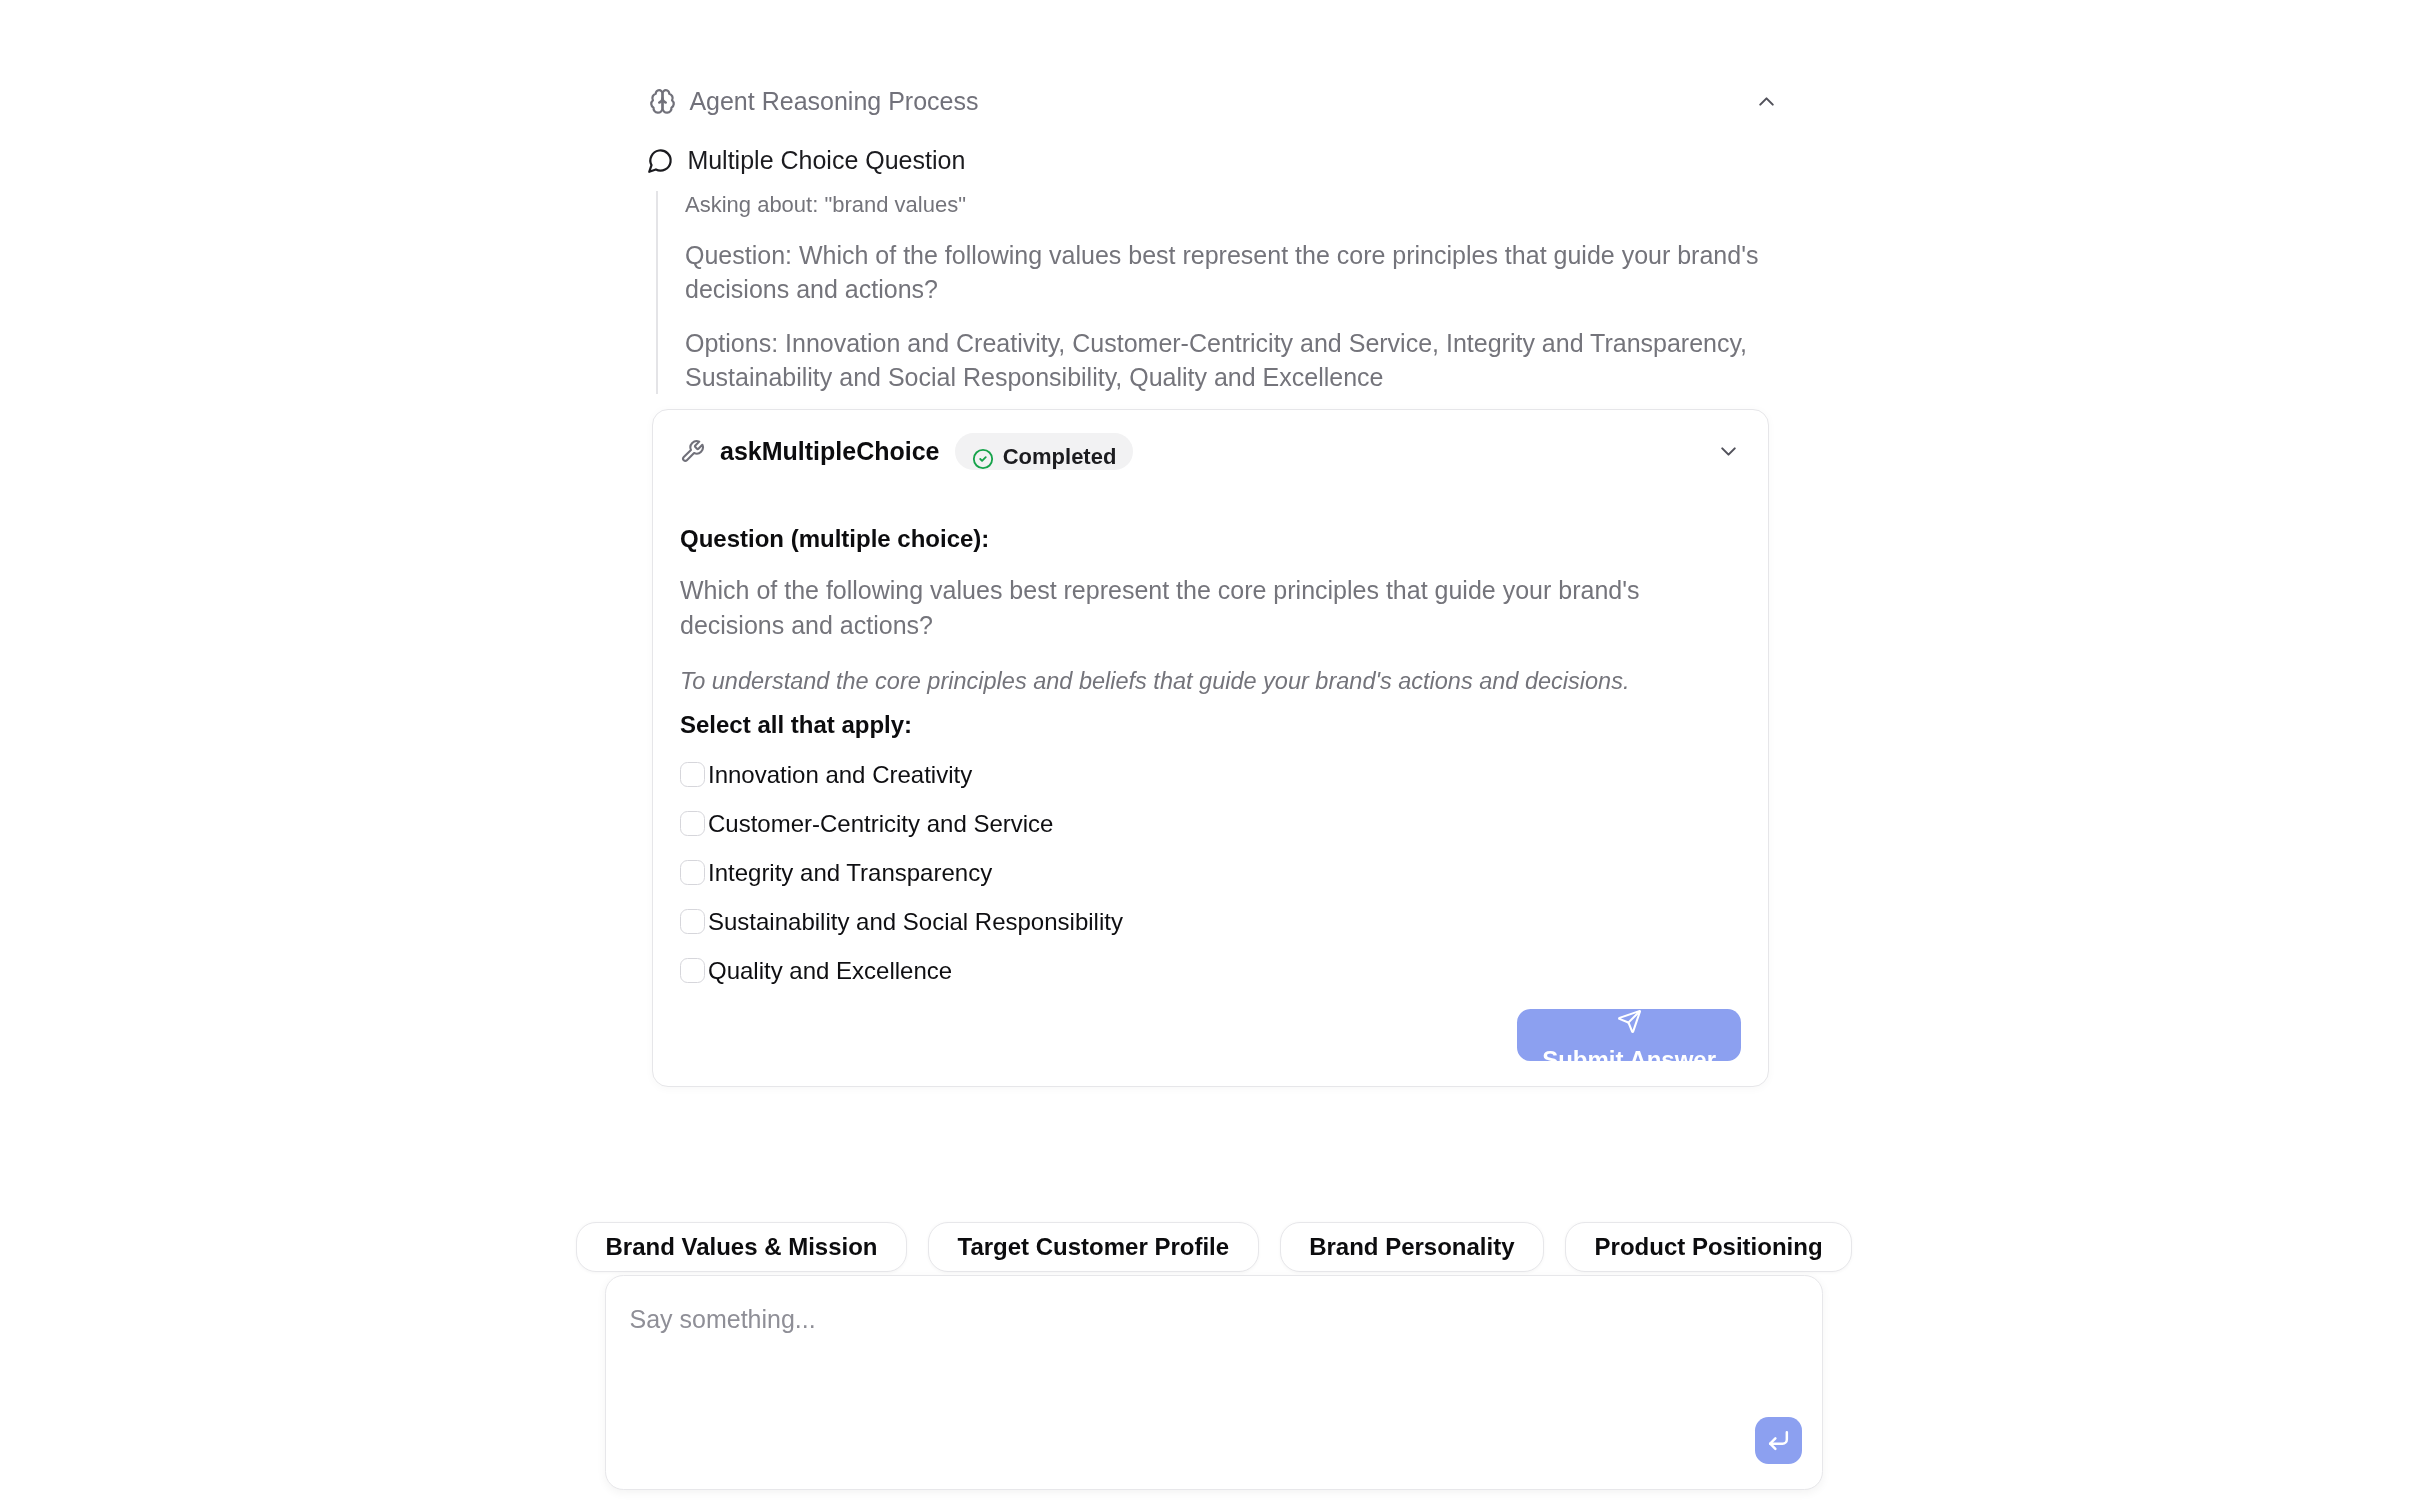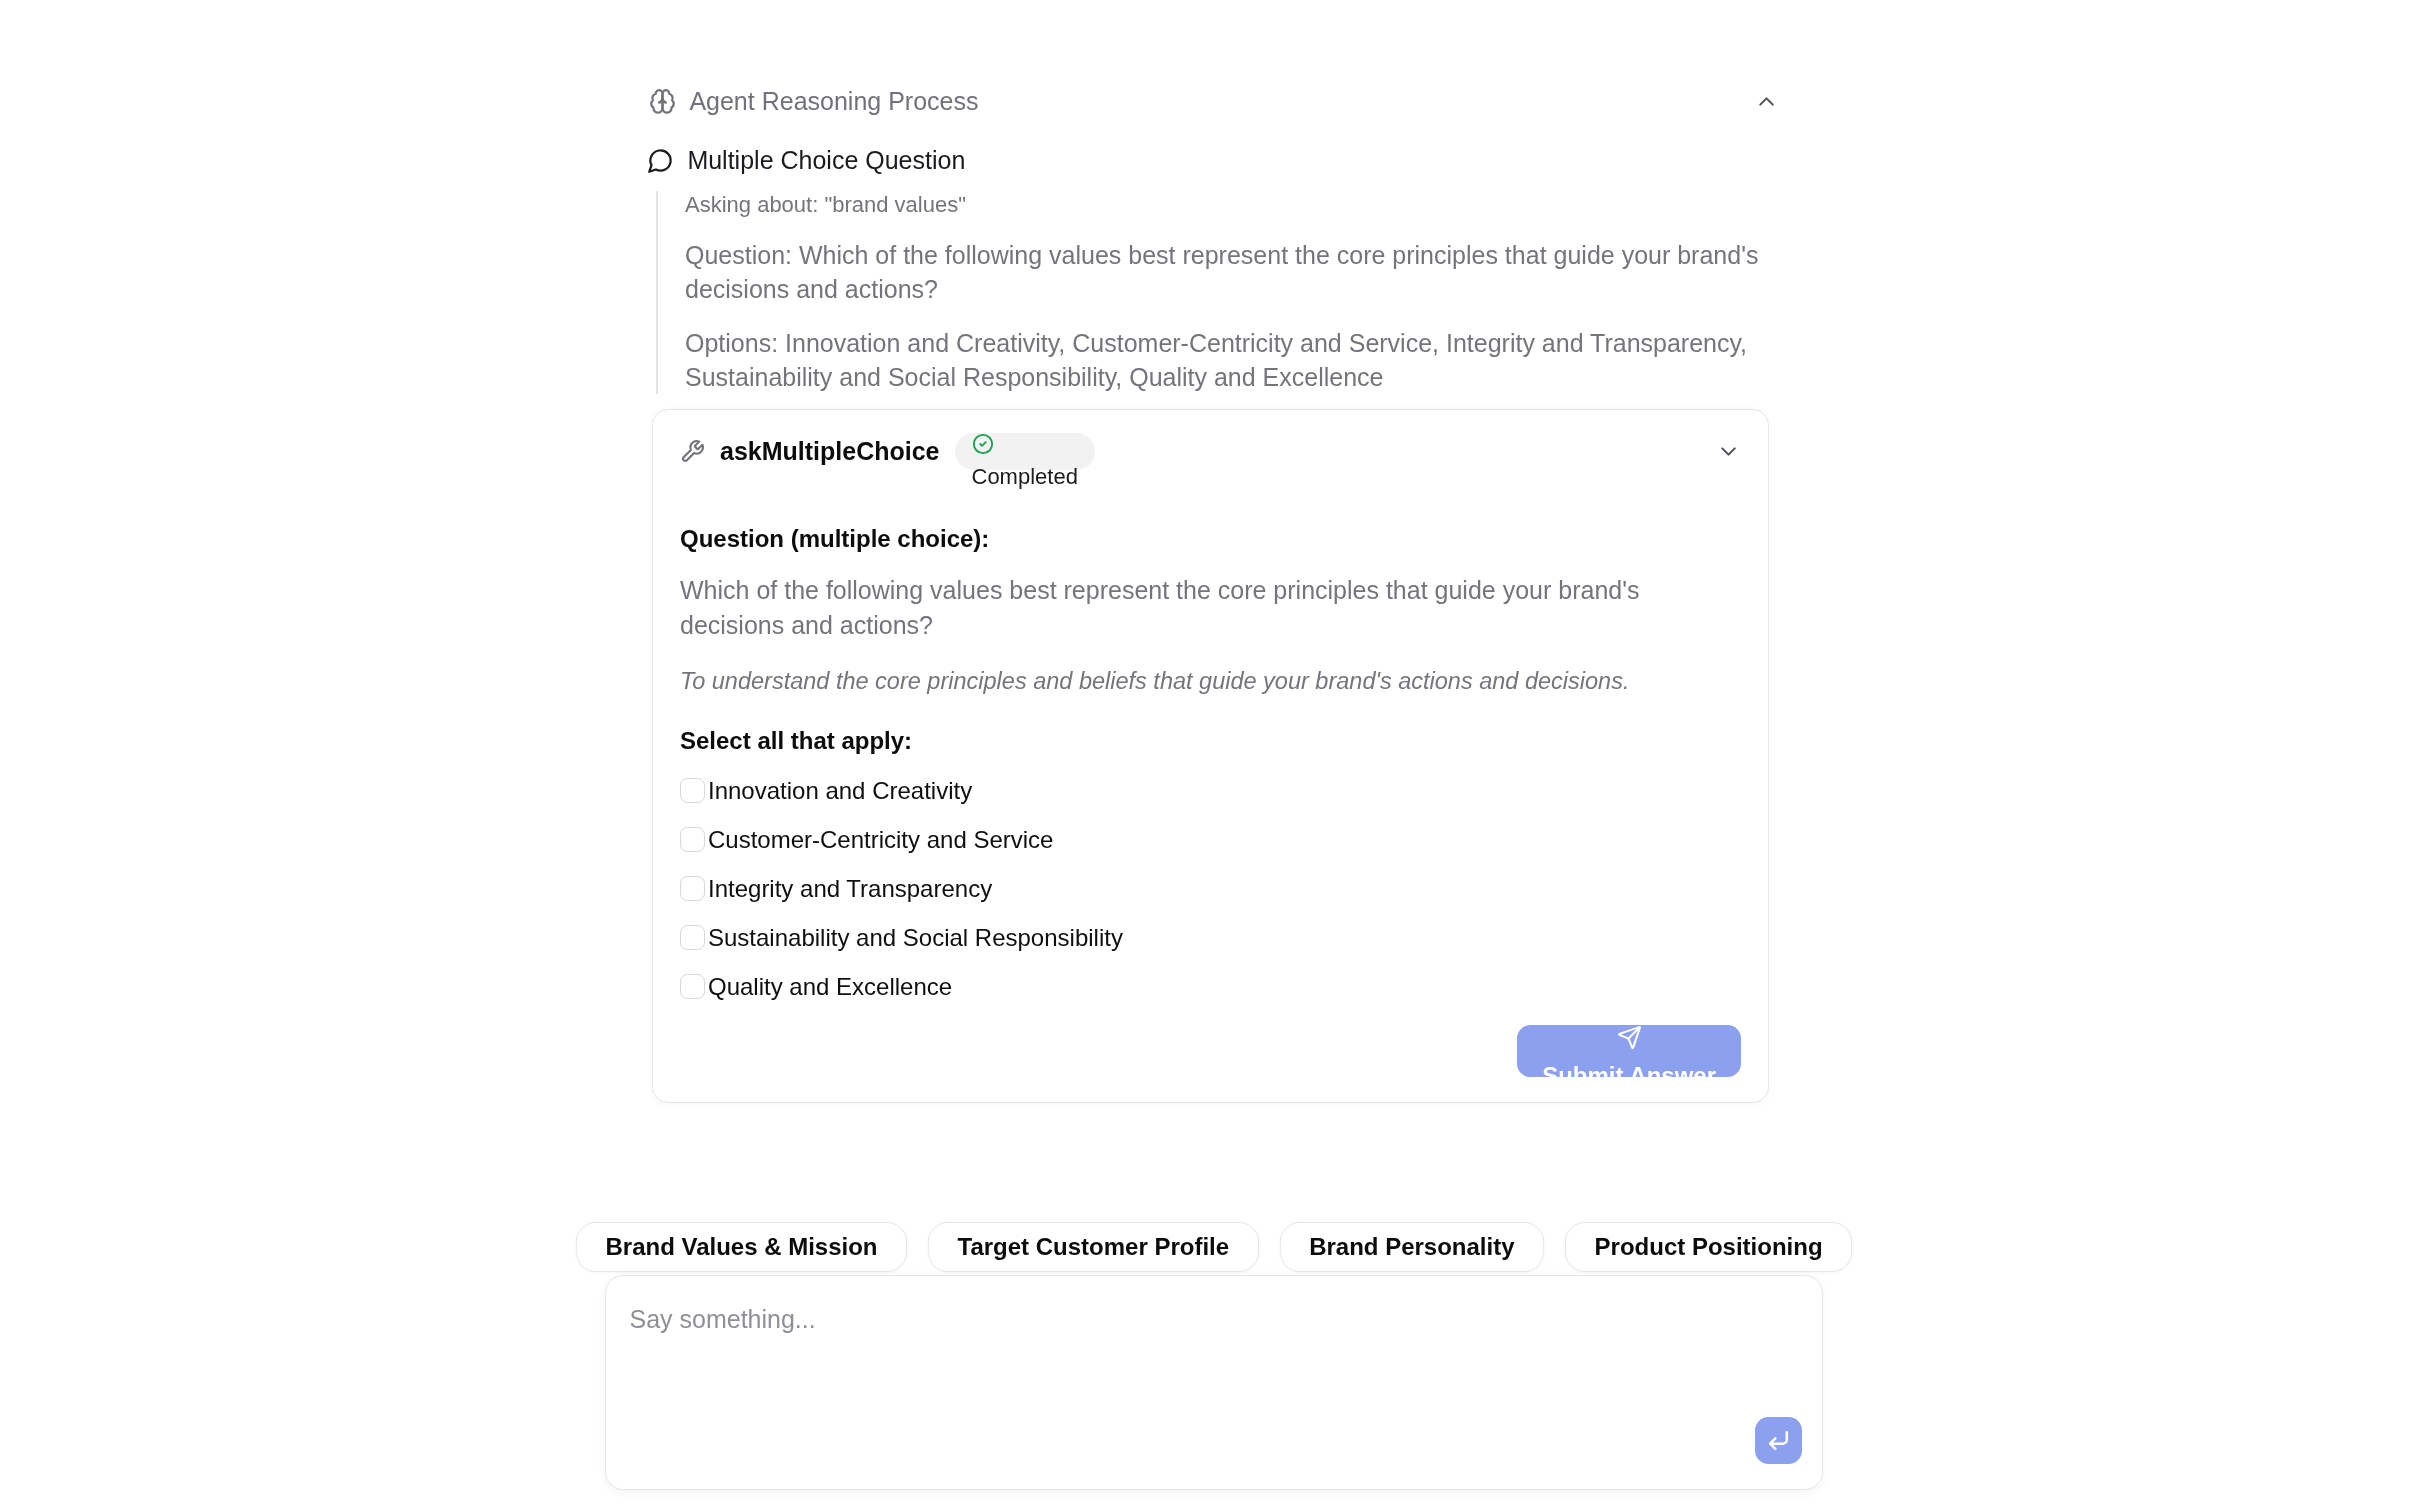--- a/index.html
+++ b/index.html
@@ -22,26 +22,26 @@
   .quote p{margin:0;color:#74747b;}
   .quote .small{font-size:22px;line-height:27px;}
   .quote .para{margin-top:20px;font-size:25px;line-height:34px;}
 
   
   .tool-card{position:absolute;top:409px;left:47px;width:1117px;box-sizing:border-box;
              background:#fff;border:1.7px solid #e6e6e9;border-radius:16px;
              padding:22px 27px 25px;box-shadow:0 1.7px 8.4px rgba(0,0,0,0.03);}
   .tool-header{display:flex;align-items:center;gap:15px;height:39px;}
   .tool-title{font-size:25px;font-weight:600;color:#0c0c0e;}
-  .badge{display:inline-flex;align-items:flex-start;gap:9.2px;height:37px;padding:0 17px;
-         border-radius:18.4px;background:#f2f2f3;font-size:22px;font-weight:400;color:#1c1c1f;flex-direction:column;}
+  .badge{display:inline-flex;align-items:flex-end;gap:9.2px;height:37px;padding:0 17px;
+         border-radius:18.4px;background:#f2f2f3;font-size:22px;font-weight:700;color:#1c1c1f;}
   .q-label{margin:54px 0 0;font-size:24px;font-weight:600;color:#0c0c0e;}
   .q-text{margin:20px 0 0;font-size:25px;line-height:35px;color:#74747b;}
   .q-hint{margin:23.5px 0 0;font-size:23.5px;line-height:28.5px;font-style:italic;color:#74747b;}
-  .select-label{margin:32px 0 0;font-size:24px;font-weight:600;color:#0c0c0e;}
+  .select-label{margin:16px 0 0;font-size:24px;font-weight:600;color:#0c0c0e;}
   .options{margin-top:3.4px;}
   .opt-row{display:flex;align-items:center;gap:3px;margin-top:22px;cursor:pointer;}
   .cb{width:25px;height:25px;box-sizing:border-box;border:1.7px solid #d6d6db;border-radius:7.5px;background:#fff;}
   .opt-label{font-size:24px;font-weight:500;color:#0f0f12;line-height:27px;}
   .submit-row{display:flex;justify-content:flex-end;margin-top:25px;}
   .submit-btn{display:inline-flex;align-items:center;gap:11.7px;height:52px;padding:0 25px;
               background:#8ca0f0;color:#ffffff;border:none;border-radius:13.4px;
               font-family:"Liberation Sans",sans-serif;font-size:24px;font-weight:600;cursor:pointer;flex-direction:column;}
 
   

